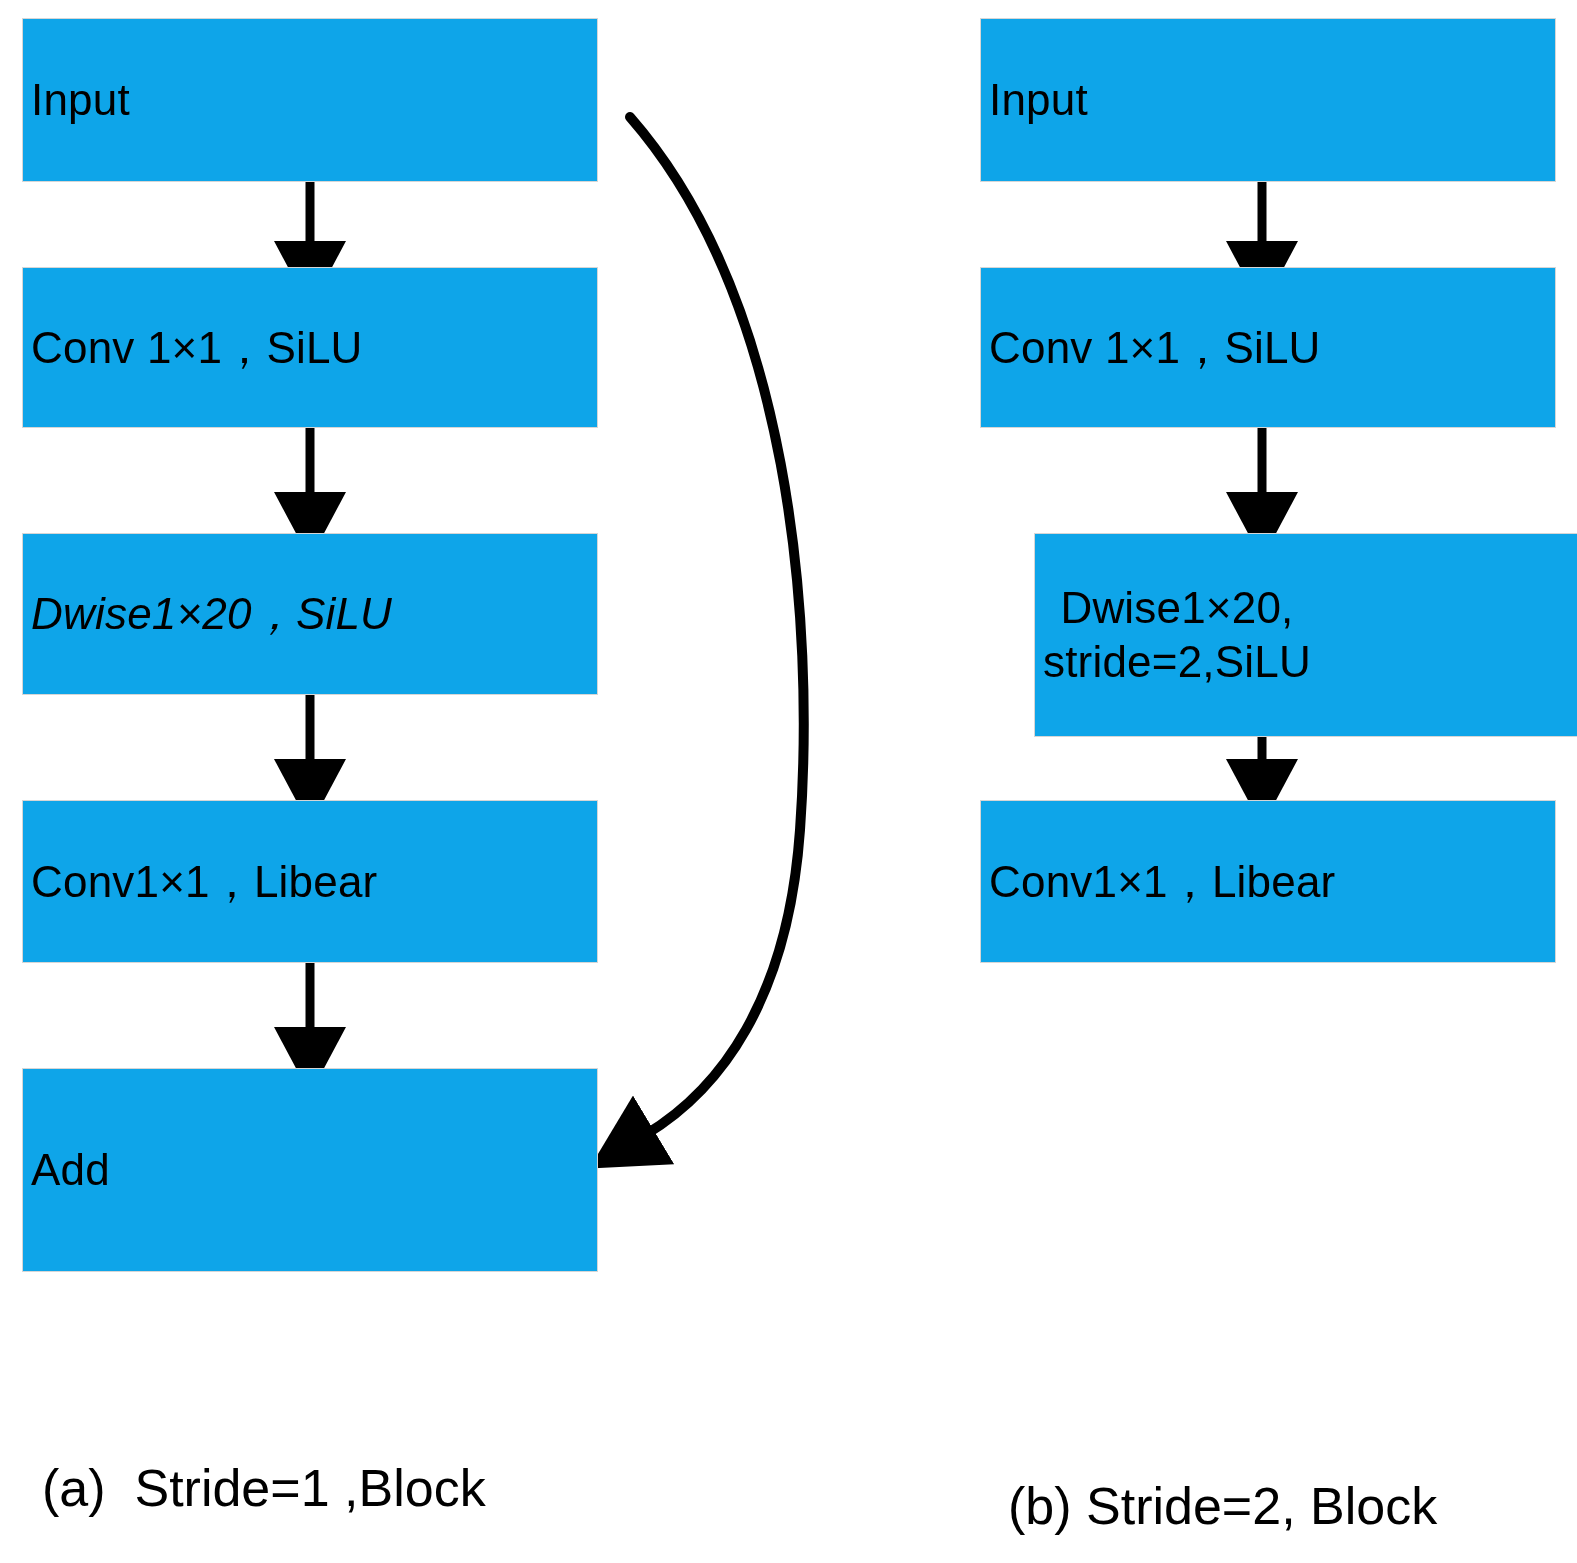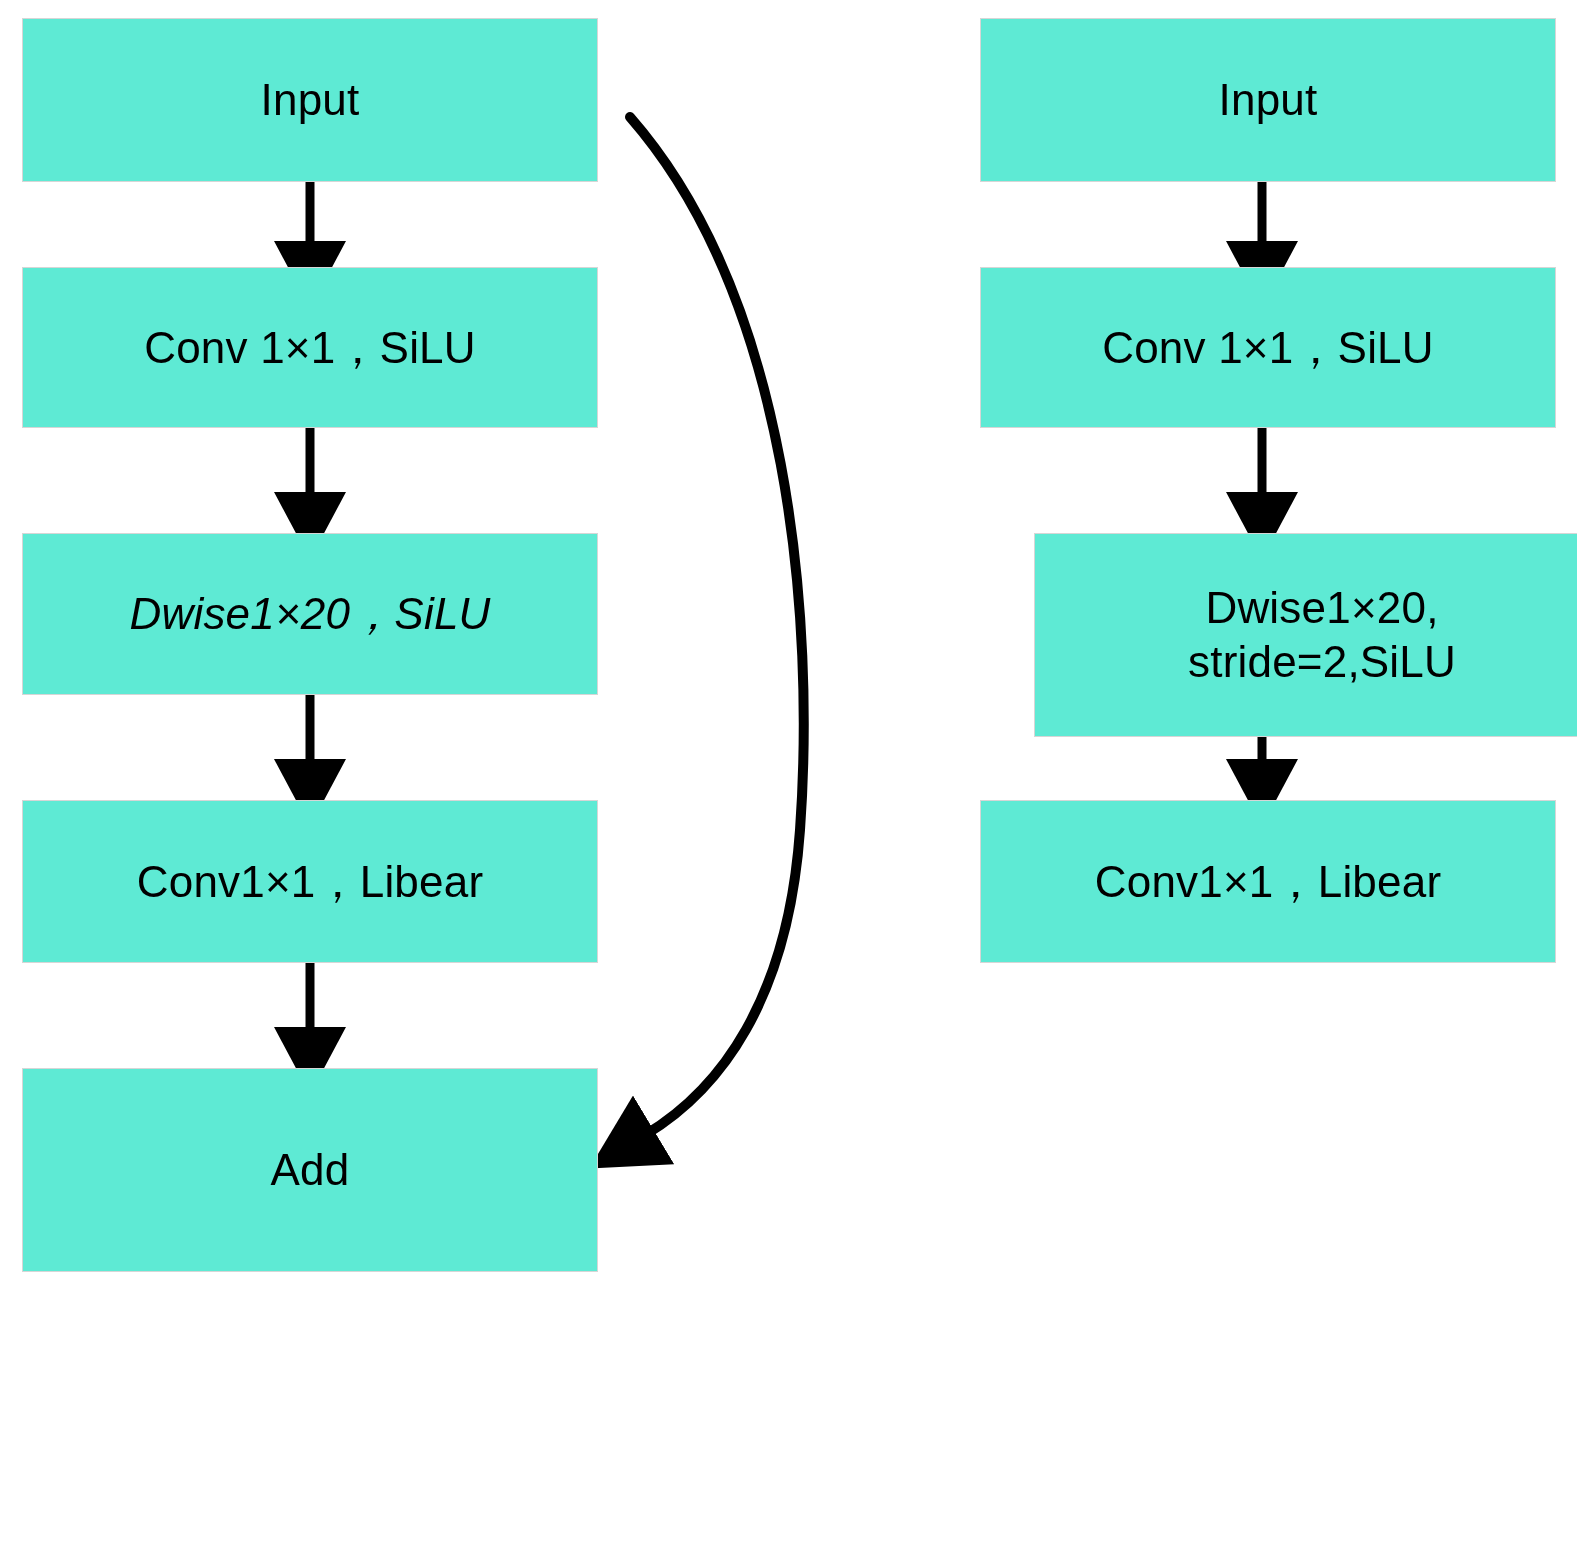--- a/index.html
+++ b/index.html
@@ -13,25 +13,24 @@
   }
   #canvas {
     position: relative;
     width: 1577px;
     height: 1563px;
     background: #ffffff;
     overflow: hidden;
   }
   .block {
     position: absolute;
-    background: #5eead4;
+    background: #0ea5e9;
     box-sizing: border-box;
     display: flex;
     align-items: center;
-    justify-content: center;
     text-align: center;
     color: #000000;
     font-size: 44px;
     line-height: 1.22;
     font-weight: 400;
     letter-spacing: 0.2px;
     white-space: pre-line;
     border: 1px solid #d6d6d6;
   }
   .block .label {
@@ -124,15 +123,17 @@
 
   <div class="block" style="left:1034px; top:533px; width:576px; height:204px;">
     <span class="label">Dwise1×20,
 stride=2,SiLU</span>
   </div>
 
   <div class="block" style="left:980px; top:800px; width:576px; height:163px;">
     <span class="label">Conv1×1，Libear</span>
   </div>
 
+  <div class="caption" style="left:42px; top:1460px;">(a)  Stride=1 ,Block</div>
 
+  <div class="caption" style="left:1008px; top:1478px;">(b) Stride=2, Block</div>
 
 </div>
 
 </body></html>

